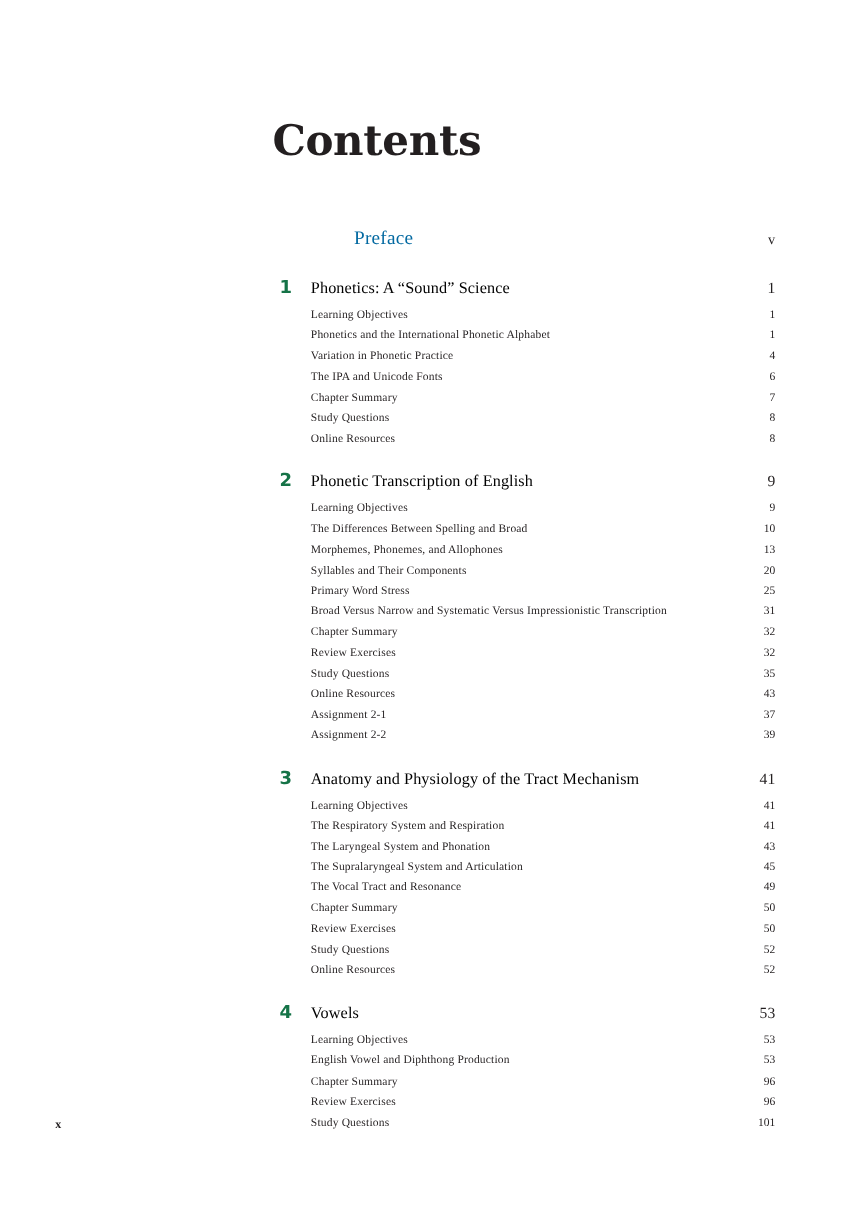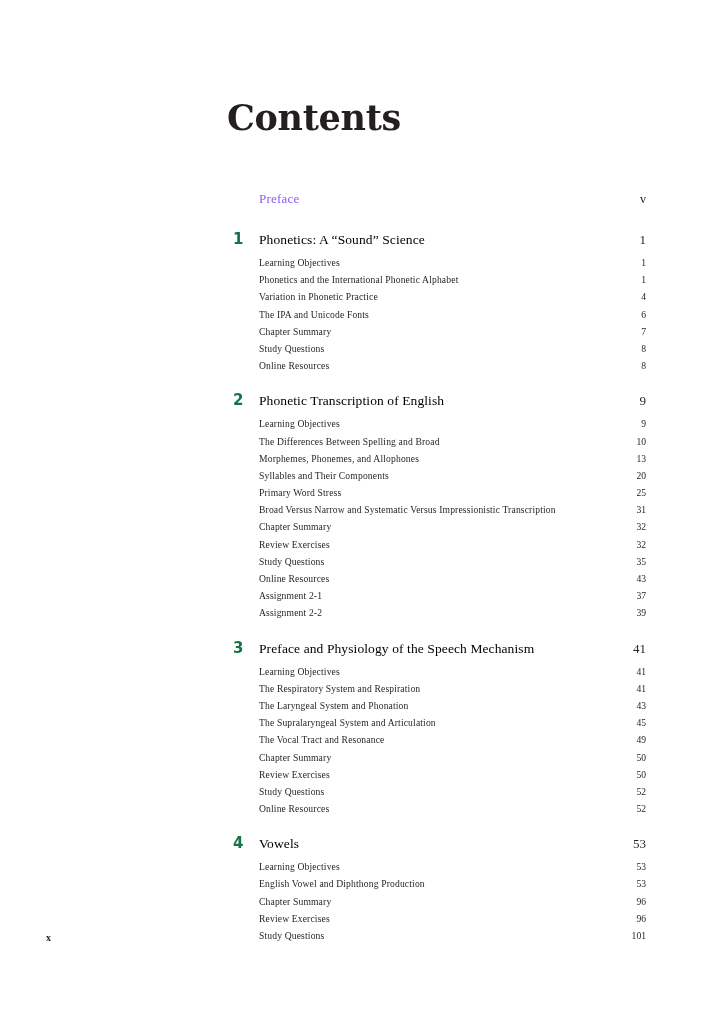--- a/index.html
+++ b/index.html
@@ -47,24 +47,25 @@
   }
 
   
   .front-row {
     display: flex;
     align-items: baseline;
     padding-left: 26px;
     margin-bottom: 22px;
   }
   .front-row .label {
-    font-size: 13px;
-    line-height: 18px;
-    color: #8b5cf6;
+    font-size: 16px;
+    line-height: 18px;
+    color: #0369a1;
     letter-spacing: 0.2px;
+    margin-left: 36px;
   }
   .front-row .dots { flex: 1 1 auto; }
   .front-row .pg {
     font-size: 12px;
     line-height: 18px;
     color: #231f20;
     text-align: right;
     min-width: 22px;
   }
 
@@ -98,21 +99,21 @@
     line-height: 18px;
     color: #231f20;
     text-align: right;
     min-width: 24px;
   }
 
   
   .sections { padding-left: 26px; }
   .section-row {
     display: flex;
-    align-items: flex-start;
+    align-items: flex-end;
     height: 17.2px;
     gap: 32px;
   }
   .section-label {
     font-size: 9.6px;
     line-height: 17.2px;
     letter-spacing: 0.15px;
     color: #231f20;
     white-space: nowrap;
   }
@@ -263,21 +264,21 @@
             <div class="section-row">
               <span class="section-label">Assignment 2-2</span>
               <span class="dots"></span>
               <span class="section-pg">39</span>
             </div>
           </div>
         </div>
         <div class="chapter">
           <div class="chapter-head">
             <span class="chapter-num">3</span>
-            <span class="chapter-title">Preface and Physiology of the Speech Mechanism</span>
+            <span class="chapter-title">Anatomy and Physiology of the Tract Mechanism</span>
             <span class="dots"></span>
             <span class="chapter-pg">41</span>
           </div>
           <div class="sections">
             <div class="section-row">
               <span class="section-label">Learning Objectives</span>
               <span class="dots"></span>
               <span class="section-pg">41</span>
             </div>
             <div class="section-row">

